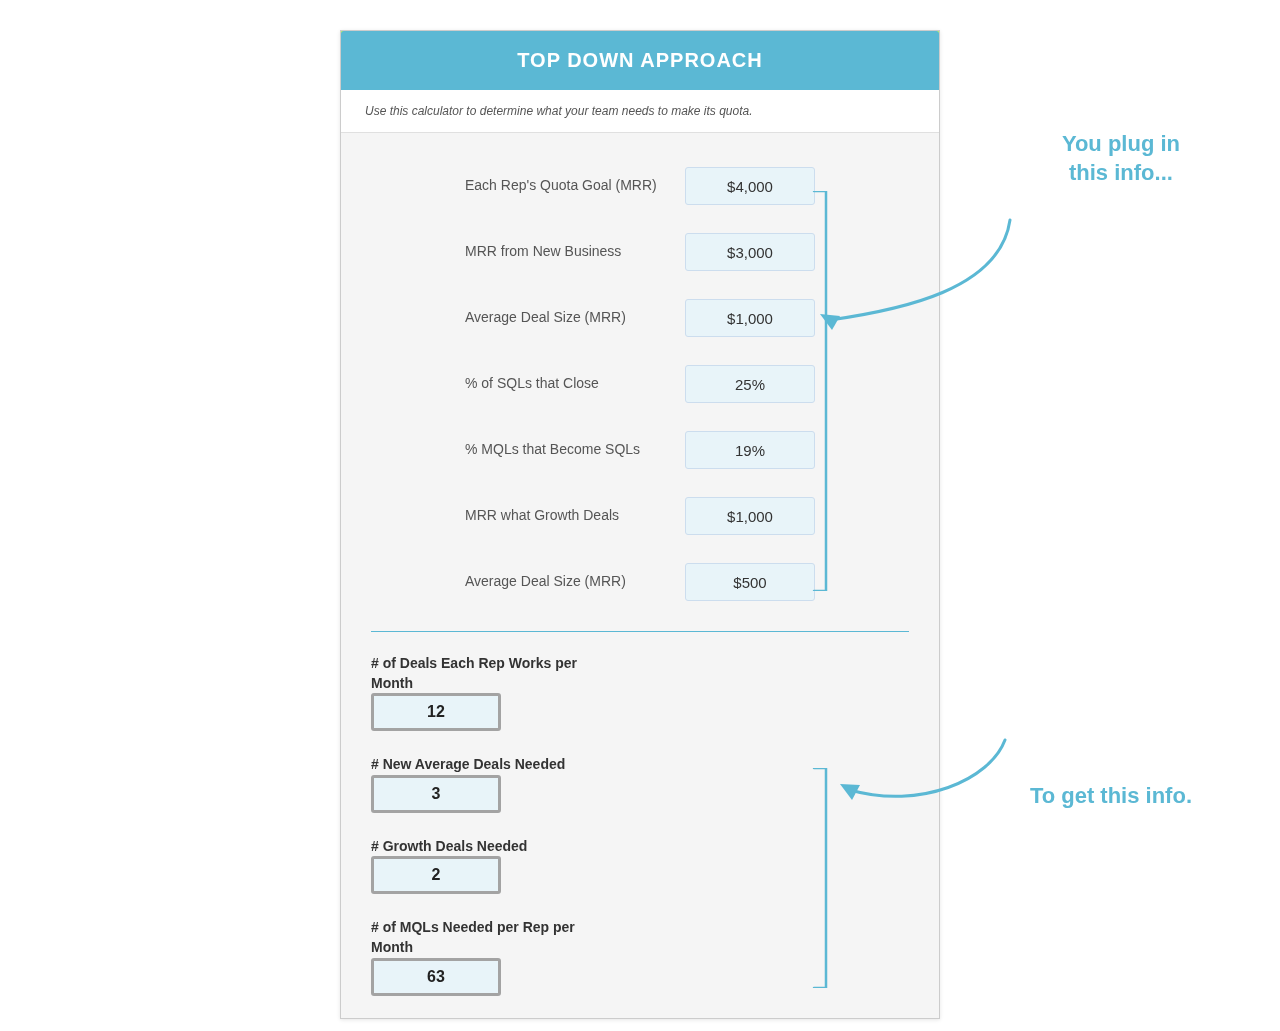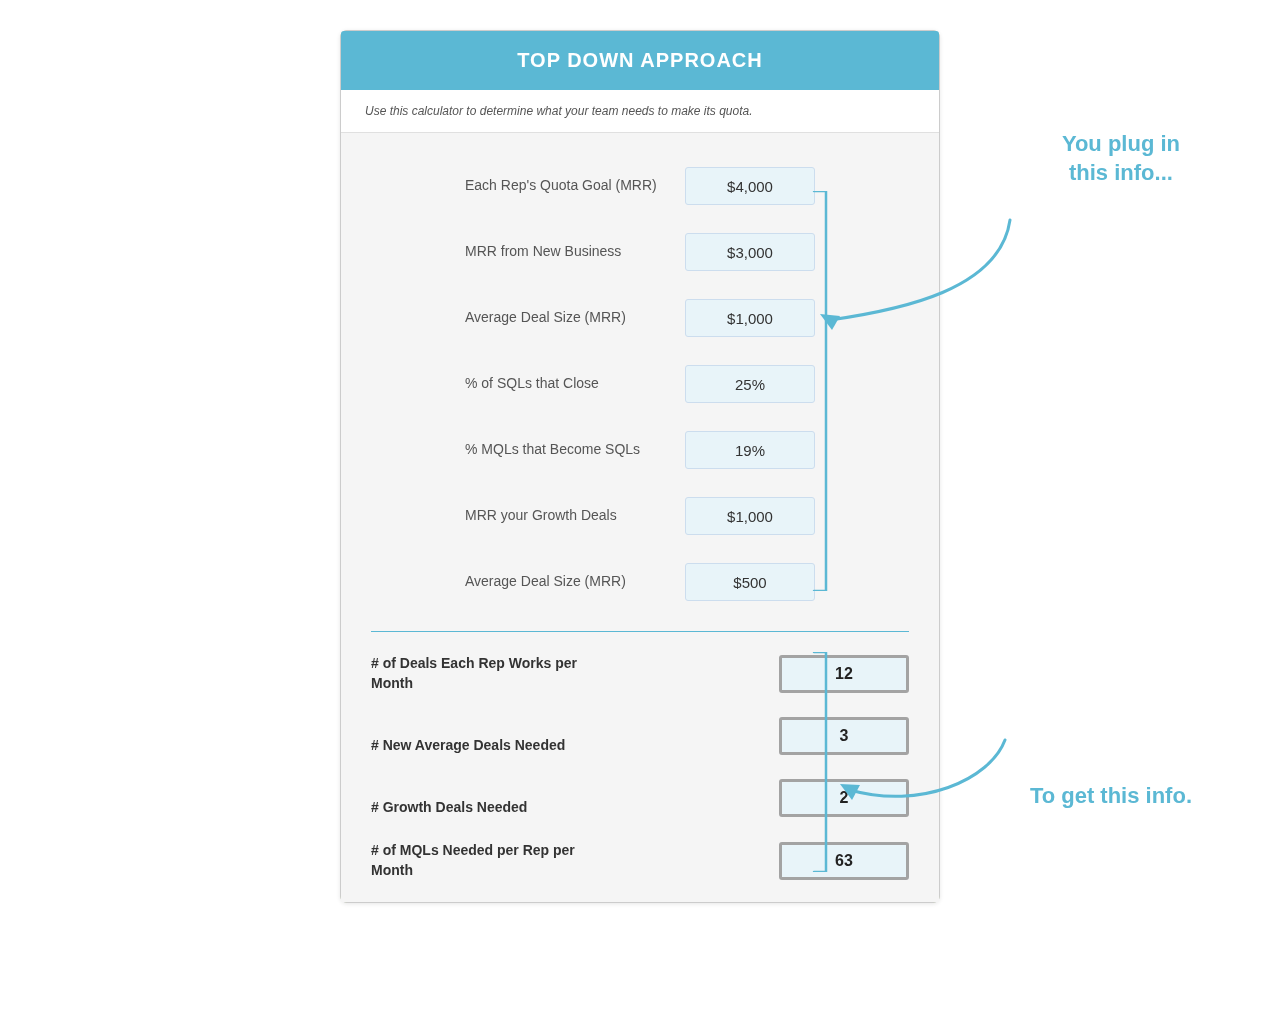--- a/index.html
+++ b/index.html
@@ -19,21 +19,21 @@
       align-items: flex-start;
       padding-top: 30px;
       width: 100%;
       height: 100%;
       position: relative;
     }
 
     .calculator-card {
       background: #bef264;
       border: 1px solid #ccc;
-      border-radius: 7px;
+      border-radius: 0;
       width: 600px;
       box-shadow: 0 1px 4px rgba(0,0,0,0.1);
       position: relative;
       z-index: 2;
     }
 
     .card-header {
       background: #5bb8d4;
       padding: 18px 20px;
       text-align: center;
@@ -102,23 +102,24 @@
       margin: 16px 30px 10px 30px;
     }
 
     .output-section {
       padding: 0 30px;
       position: relative;
     }
 
     .output-row {
       display: flex;
-      align-items: flex-end;
+      align-items: flex-start;
       justify-content: space-between;
       padding: 12px 0;
+      flex-direction: column;
     }
 
     .output-label {
       color: #333;
       font-size: 14px;
       font-weight: bold;
       width: 220px;
       line-height: 1.4;
     }
 
@@ -207,21 +208,21 @@
           <div class="form-label">% of SQLs that Close</div>
           <div class="form-value-box">25%</div>
         </div>
 
         <div class="form-row">
           <div class="form-label">% MQLs that Become SQLs</div>
           <div class="form-value-box">19%</div>
         </div>
 
         <div class="form-row">
-          <div class="form-label">MRR your Growth Deals</div>
+          <div class="form-label">MRR what Growth Deals</div>
           <div class="form-value-box">$1,000</div>
         </div>
 
         <div class="form-row">
           <div class="form-label">Average Deal Size (MRR)</div>
           <div class="form-value-box">$500</div>
         </div>
 
       </div>
 

